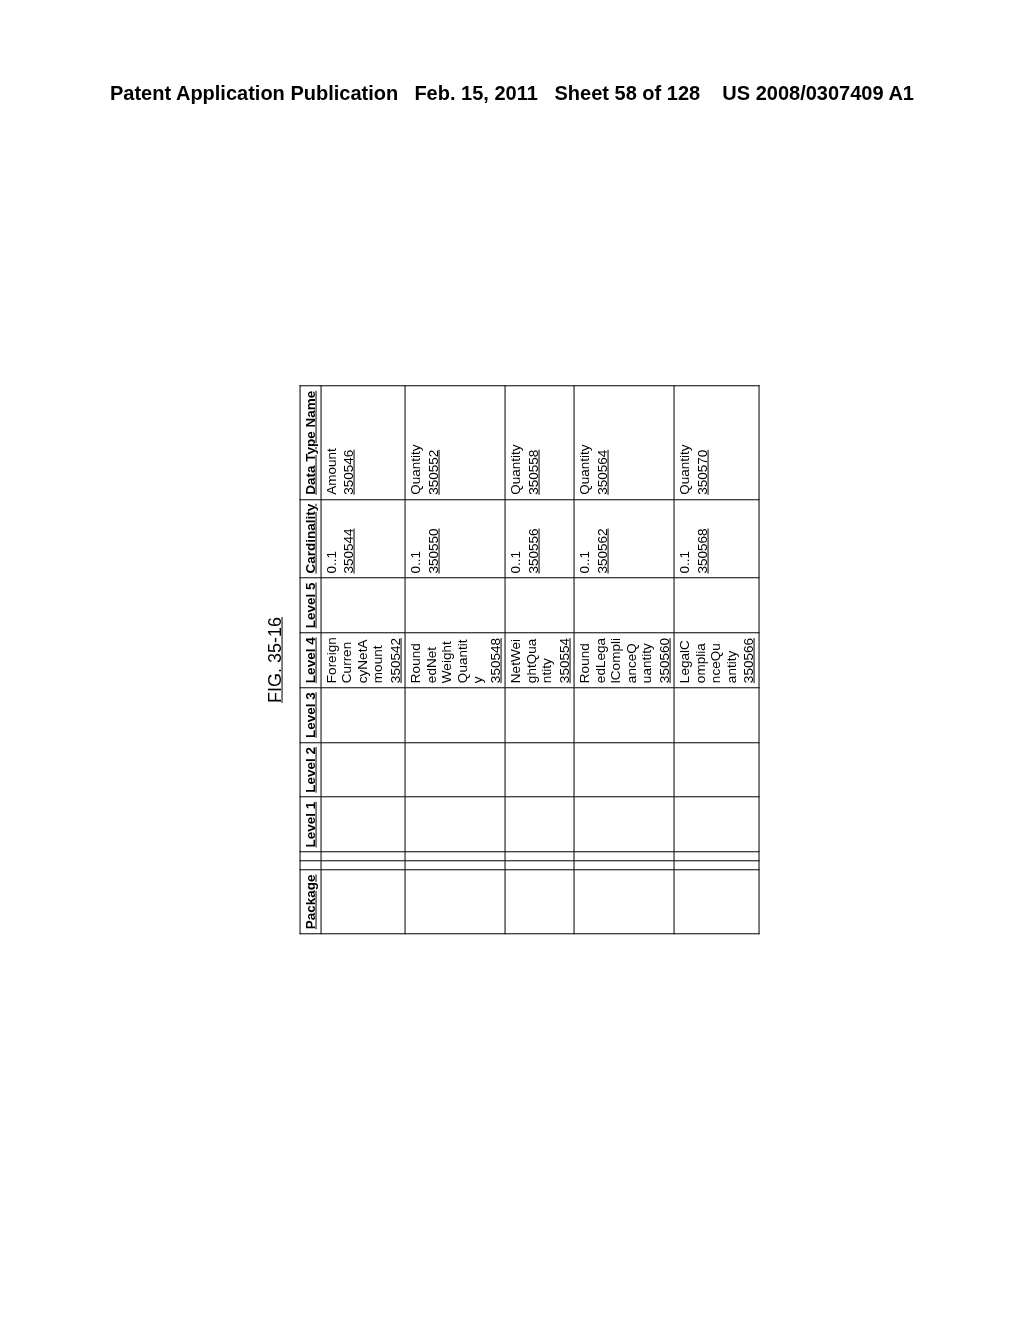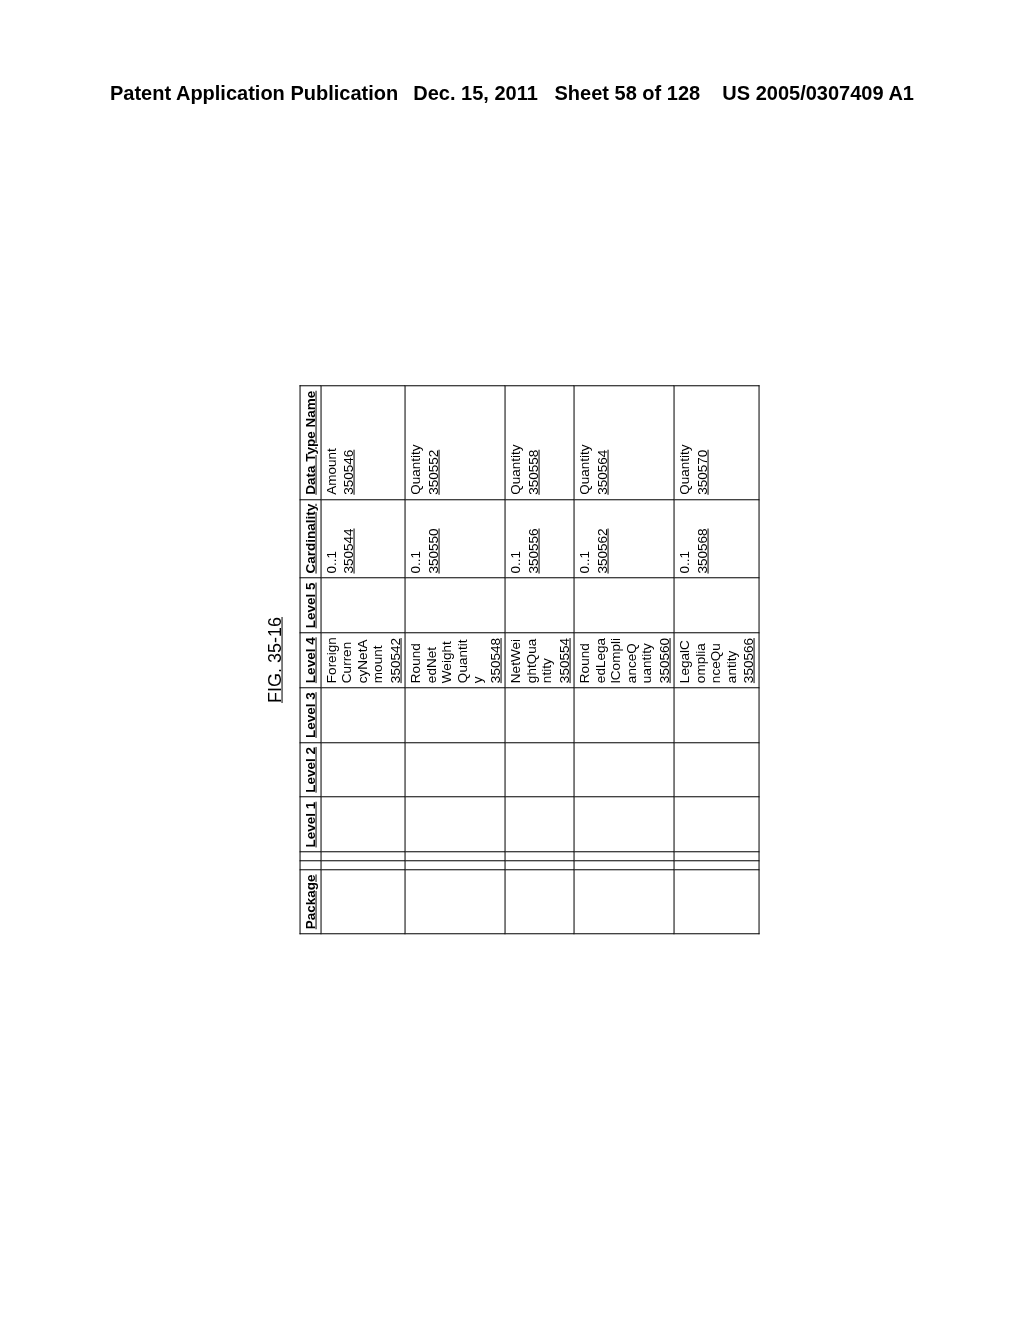--- a/index.html
+++ b/index.html
@@ -74,23 +74,23 @@
   col.c-l5      { width: 55px; }
   col.c-card    { width: 80px; }
   col.c-type    { width: 100px; }
 </style>
 </head>
 <body>
 
 <div class="page-header">
   <span class="left">Patent Application Publication</span>
   <span class="right">
-    <span>Dec. 15, 2011</span>&nbsp;&nbsp;
+    <span>Feb. 15, 2011</span>&nbsp;&nbsp;
     <span>Sheet 58 of 128</span>&nbsp;&nbsp;&nbsp;
-    <span>US 2005/0307409 A1</span>
+    <span>US 2008/0307409 A1</span>
   </span>
 </div>
 
 <div class="figure-wrap">
   <div class="fig-label">FIG. 35-16</div>
 
   <table>
     <colgroup>
       <col class="c-package">
         <col class="c-blank1">

